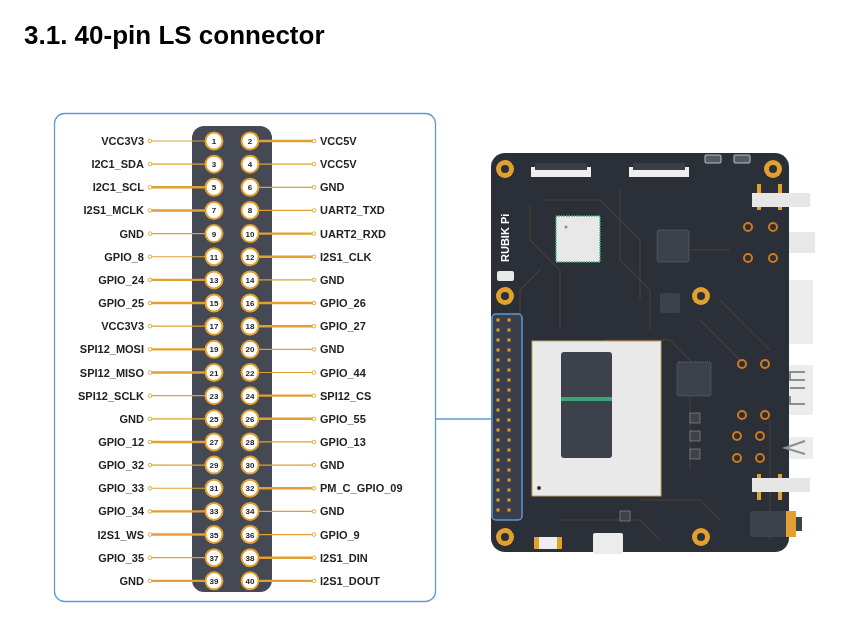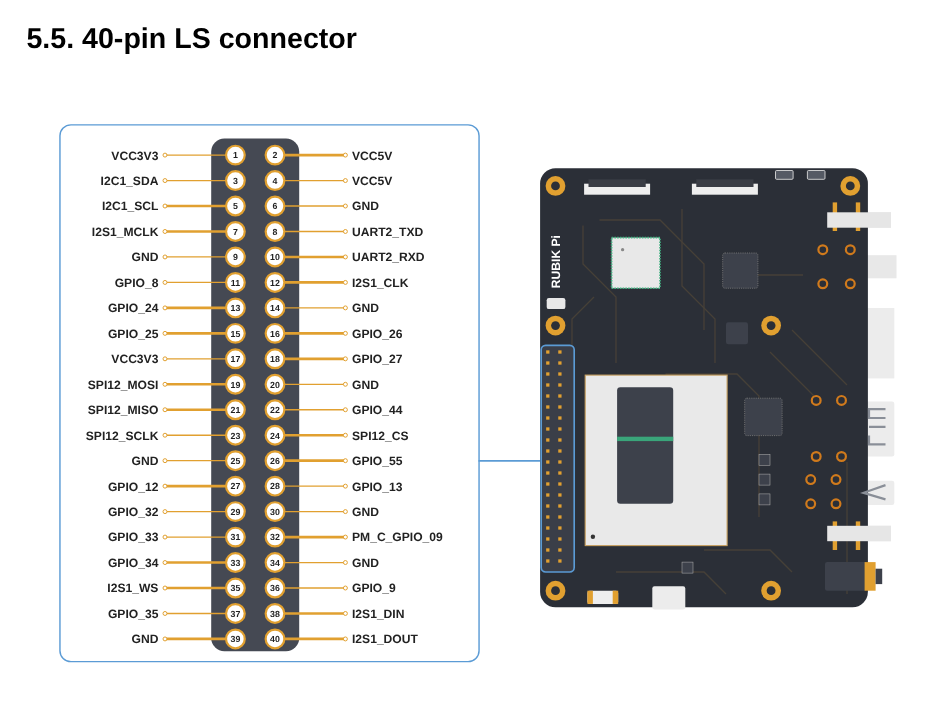--- a/index.html
+++ b/index.html
@@ -5,21 +5,21 @@
   html, body { margin: 0; padding: 0; background: #ffffff; }
   body { width: 865px; height: 640px; position: relative; overflow: hidden; font-family: "Liberation Sans", sans-serif; }
   .title { position: absolute; left: 24px; top: 20px; margin: 0; font-size: 26px; font-weight: bold; color: #000; font-family: "Liberation Sans", sans-serif; }
   .diagram { position: absolute; left: 0; top: 0; }
   .pin-label { font-family: "Liberation Sans", sans-serif; font-size: 11px; font-weight: bold; fill: #222; }
   .pin-num { font-family: "Liberation Sans", sans-serif; font-size: 8px; font-weight: bold; fill: #222; }
 </style>
 </head>
 <body>
 
-<h1 class="title">5.5. 40-pin LS connector</h1>
+<h1 class="title">3.1. 40-pin LS connector</h1>
 
 <svg class="diagram" width="865" height="640" viewBox="0 0 865 640" xmlns="http://www.w3.org/2000/svg">
 
   <rect x="54.5" y="113.5" width="381" height="488" rx="10" ry="10" fill="#fff" stroke="#5b9bd5" stroke-width="1.3"></rect>
 
   <line x1="435" y1="419" x2="491" y2="419" stroke="#5b9bd5" stroke-width="1.5"></line>
 
   <rect x="192" y="126" width="80" height="466" rx="12" ry="12" fill="#454953"></rect>
 
   <g id="pin-rows">

